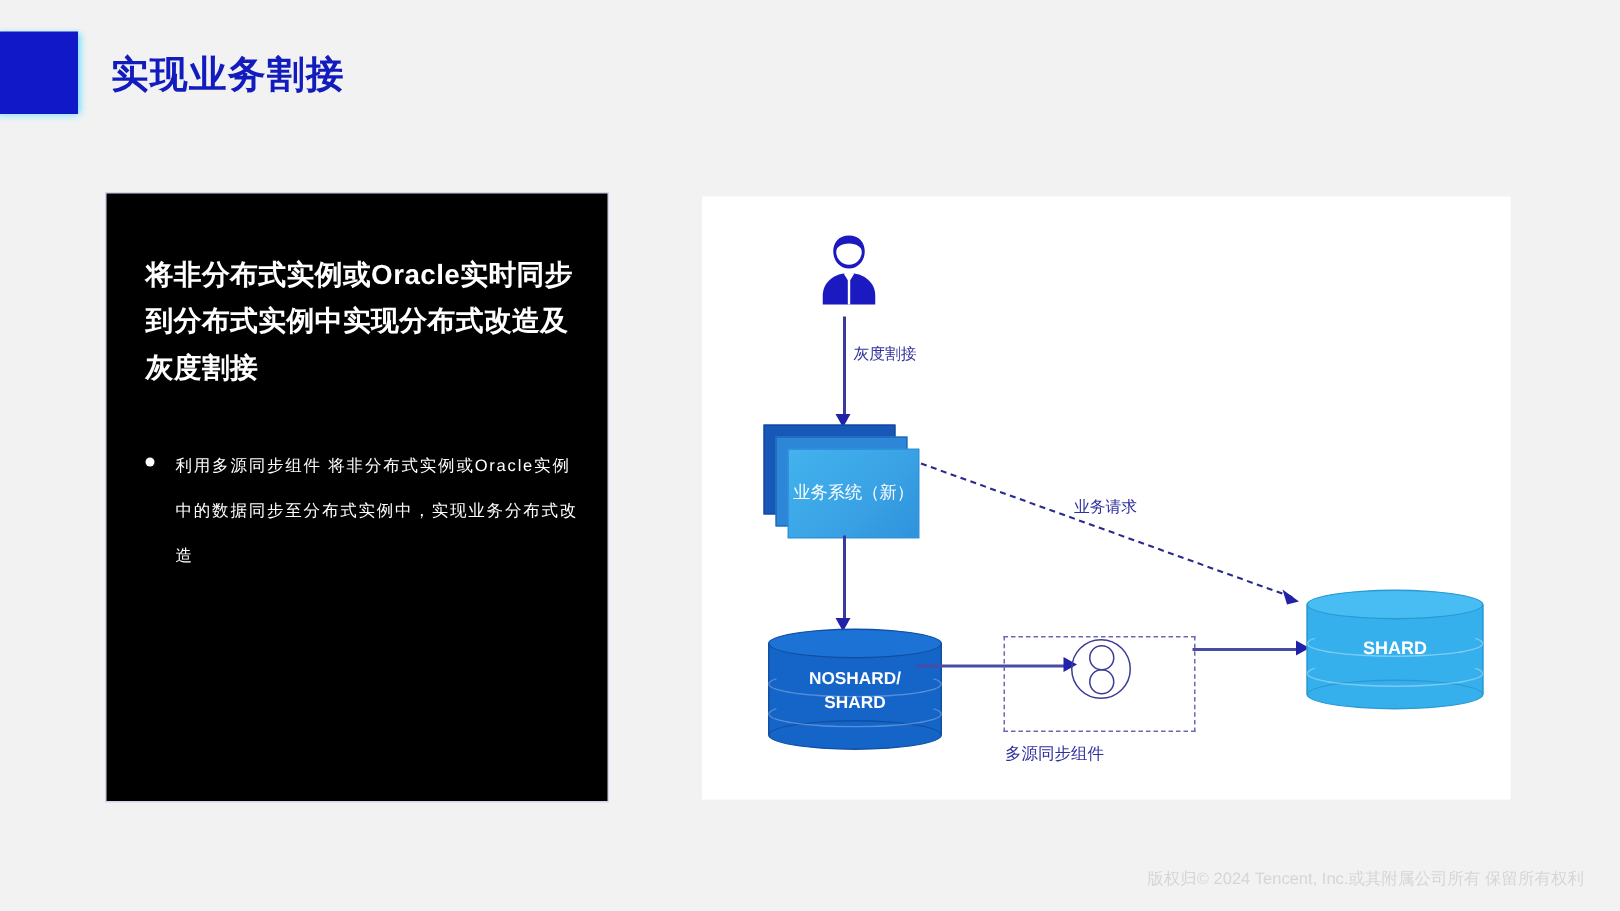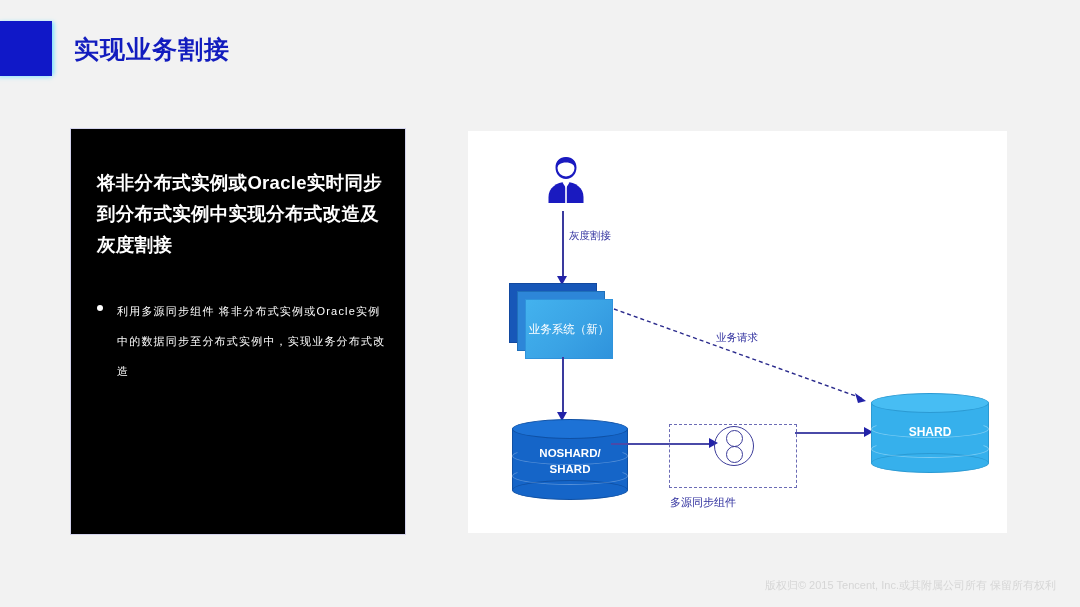--- a/index.html
+++ b/index.html
@@ -506,13 +506,13 @@
     <div class="cyl-body"></div>
     <div class="cyl-bottom"></div>
     <div class="cyl-ring r1"></div>
     <div class="cyl-ring r2"></div>
     <div class="cyl-top"></div>
     <div id="shard-label" class="cyl-label">SHARD</div>
   </div>
 
 </div>
 
-<div id="footer-copyright">版权归© 2015 Tencent, Inc.或其附属公司所有 保留所有权利</div>
+<div id="footer-copyright">版权归© 2024 Tencent, Inc.或其附属公司所有 保留所有权利</div>
 
 </body></html>

